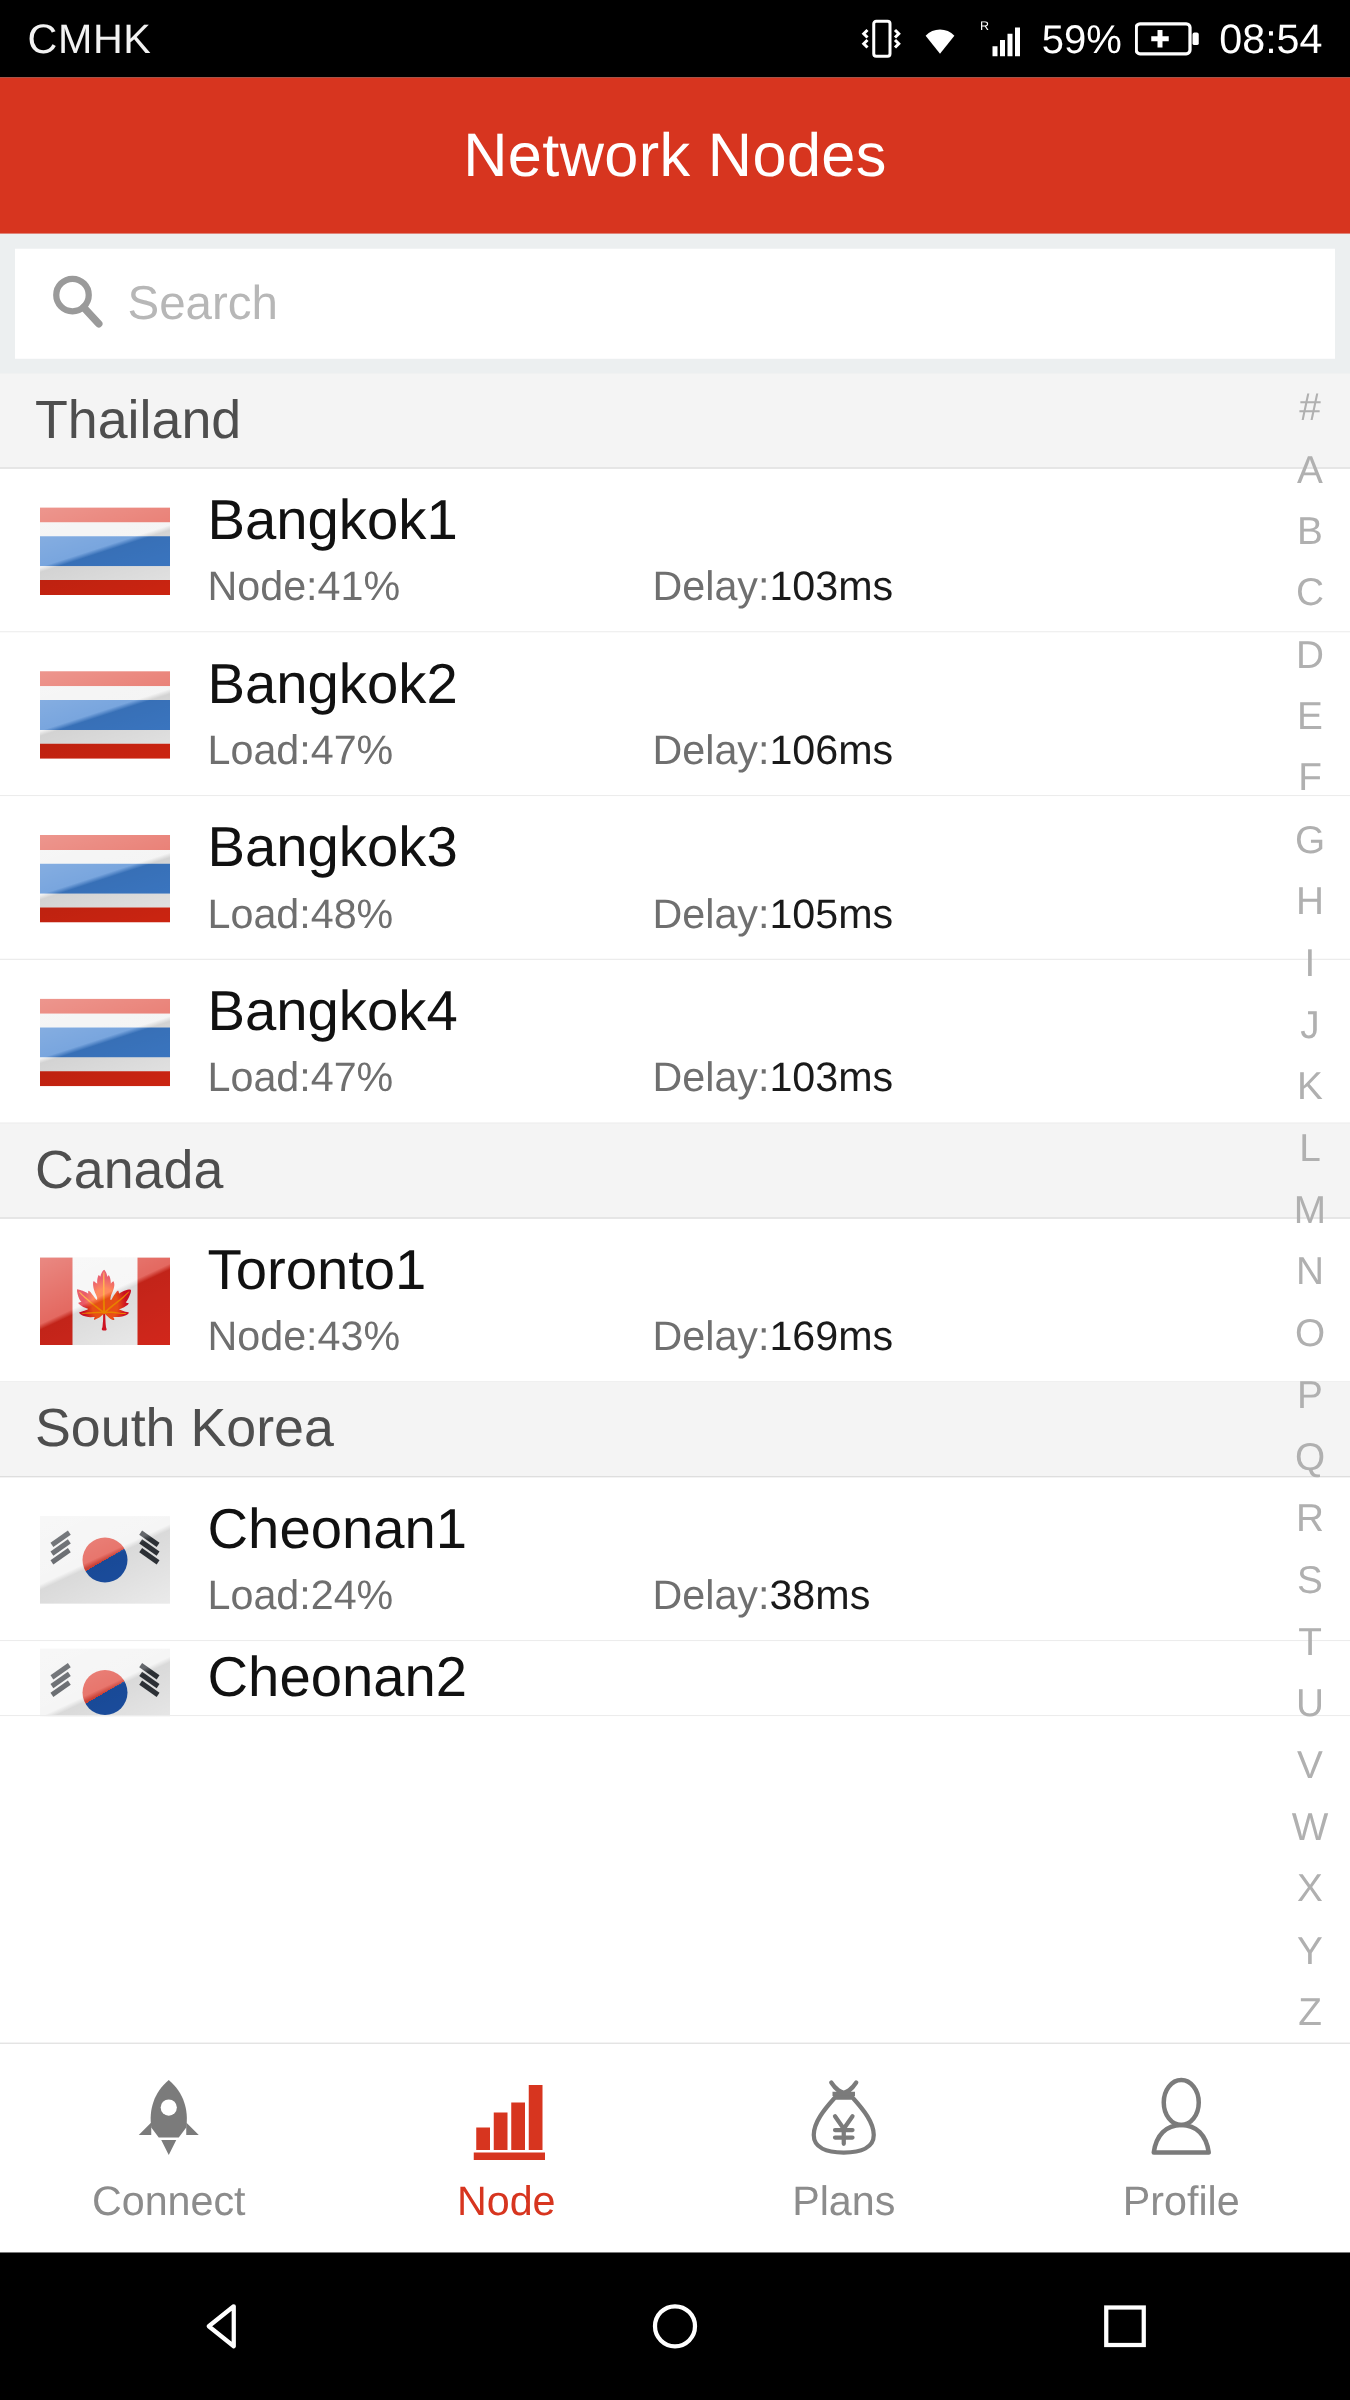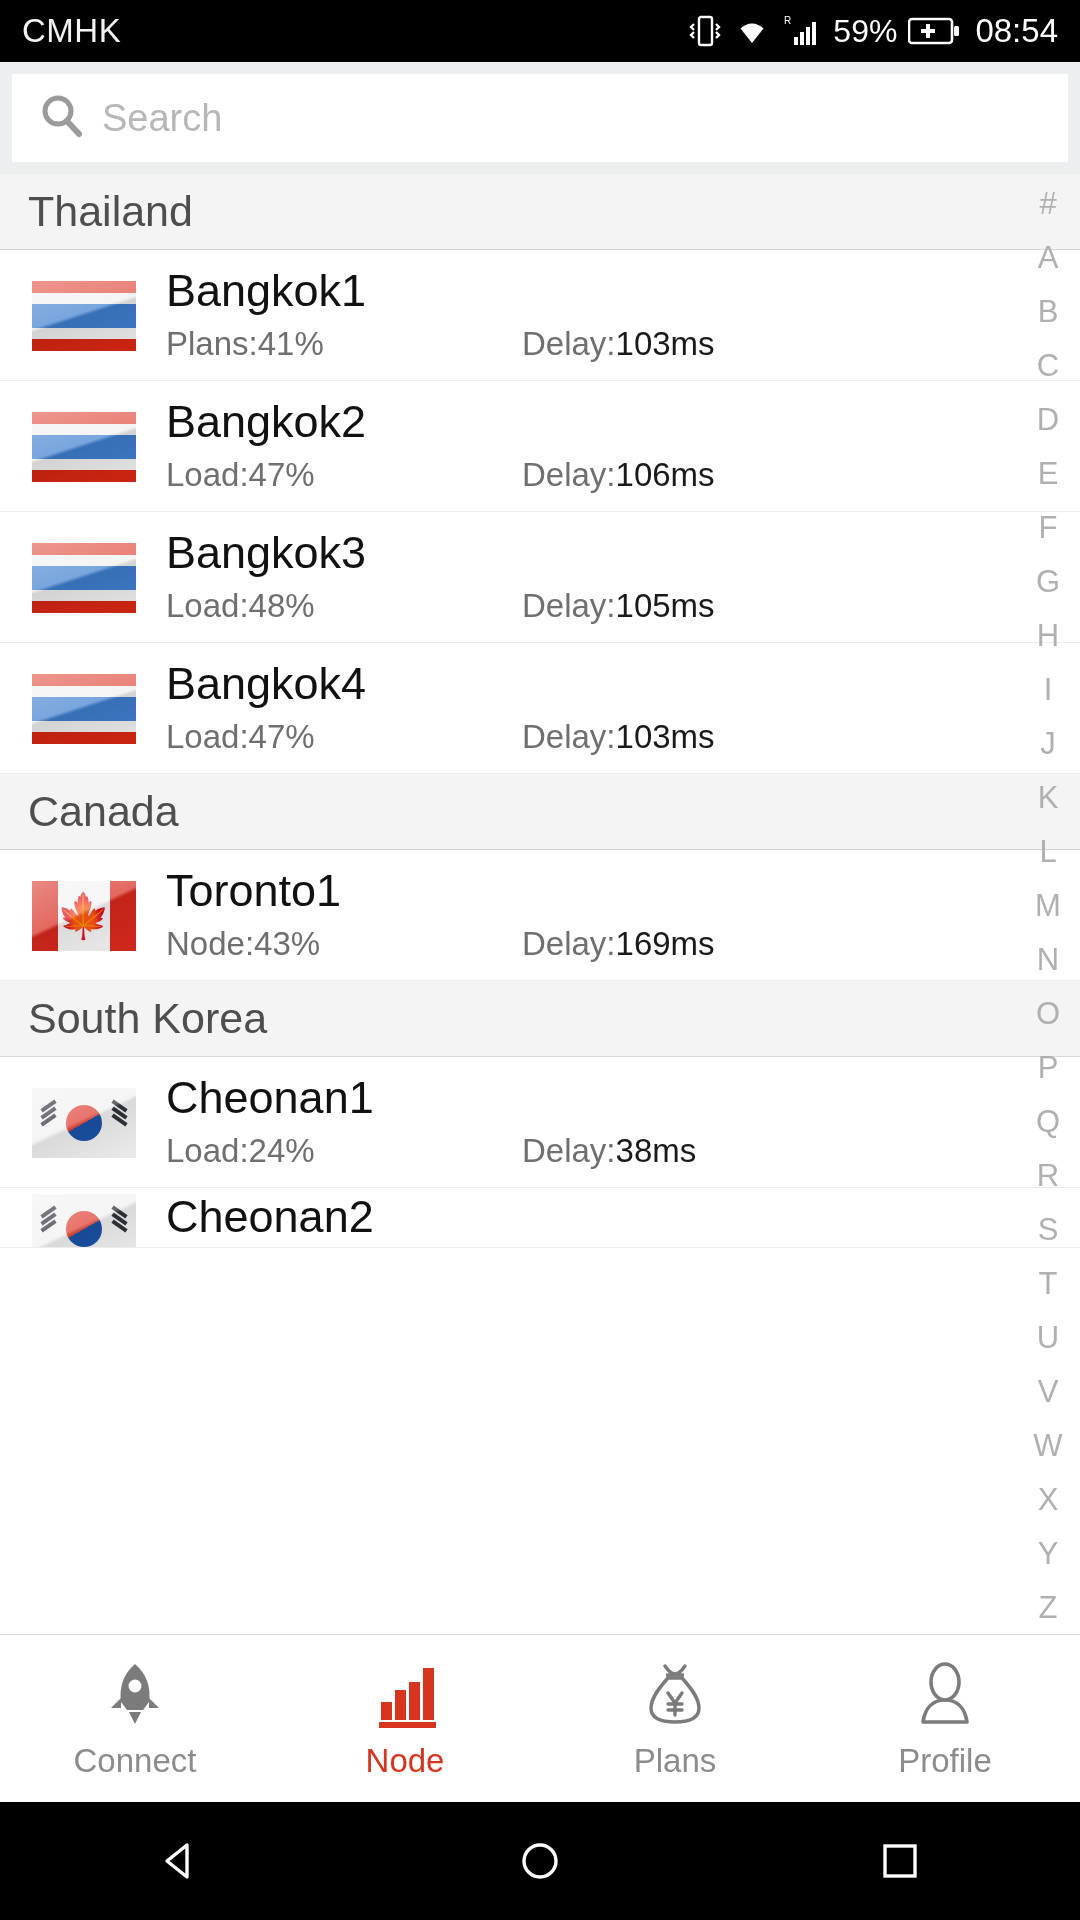--- a/index.html
+++ b/index.html
@@ -167,20 +167,23 @@
         <svg width="52" height="30" viewBox="0 0 52 30">
           <rect x="1" y="3" width="43" height="24" rx="3" fill="none" stroke="#fff" stroke-width="2.6"></rect>
           <rect x="46" y="10" width="5" height="10" rx="1.5" fill="#fff"></rect>
           <path d="M22 8 v5 h5 v4 h-5 v5 h-4 v-5 h-5 v-4 h5 v-5 z" fill="#fff"></path>
         </svg>
       </span>
       <span class="clock">08:54</span>
     </div>
   </div>
 
+  <div class="appbar">
+    <div class="appbar-title">Network Nodes</div>
+  </div>
 
   <div class="searchwrap">
     <div class="searchbox">
       <span>
         <svg width="52" height="52" viewBox="0 0 52 52">
             <circle cx="22" cy="21" r="13" fill="none" stroke="#9a9a9a" stroke-width="5"></circle>
             <line x1="31" y1="31" x2="43" y2="44" stroke="#9a9a9a" stroke-width="6" stroke-linecap="round"></line>
           </svg>
       </span>
       <span class="search-ph">Search</span>
@@ -197,21 +200,21 @@
             <div class="st s1"></div>
             <div class="st s2"></div>
             <div class="st s3"></div>
             <div class="st s4"></div>
             <div class="st s5"></div>
             <div class="gloss"></div>
           </div>
           <div class="node-body">
             <div class="node-name">Bangkok1</div>
             <div class="node-stats">
-              <span class="stat-load">Plans:41%</span>
+              <span class="stat-load">Node:41%</span>
               <span class="stat-delay"><span>Delay:</span><b>103ms</b></span>
             </div>
           </div>
         </div>
         <div class="node-row with-sep">
           <div class="flag flag-th">
             <div class="st s1"></div>
             <div class="st s2"></div>
             <div class="st s3"></div>
             <div class="st s4"></div>

